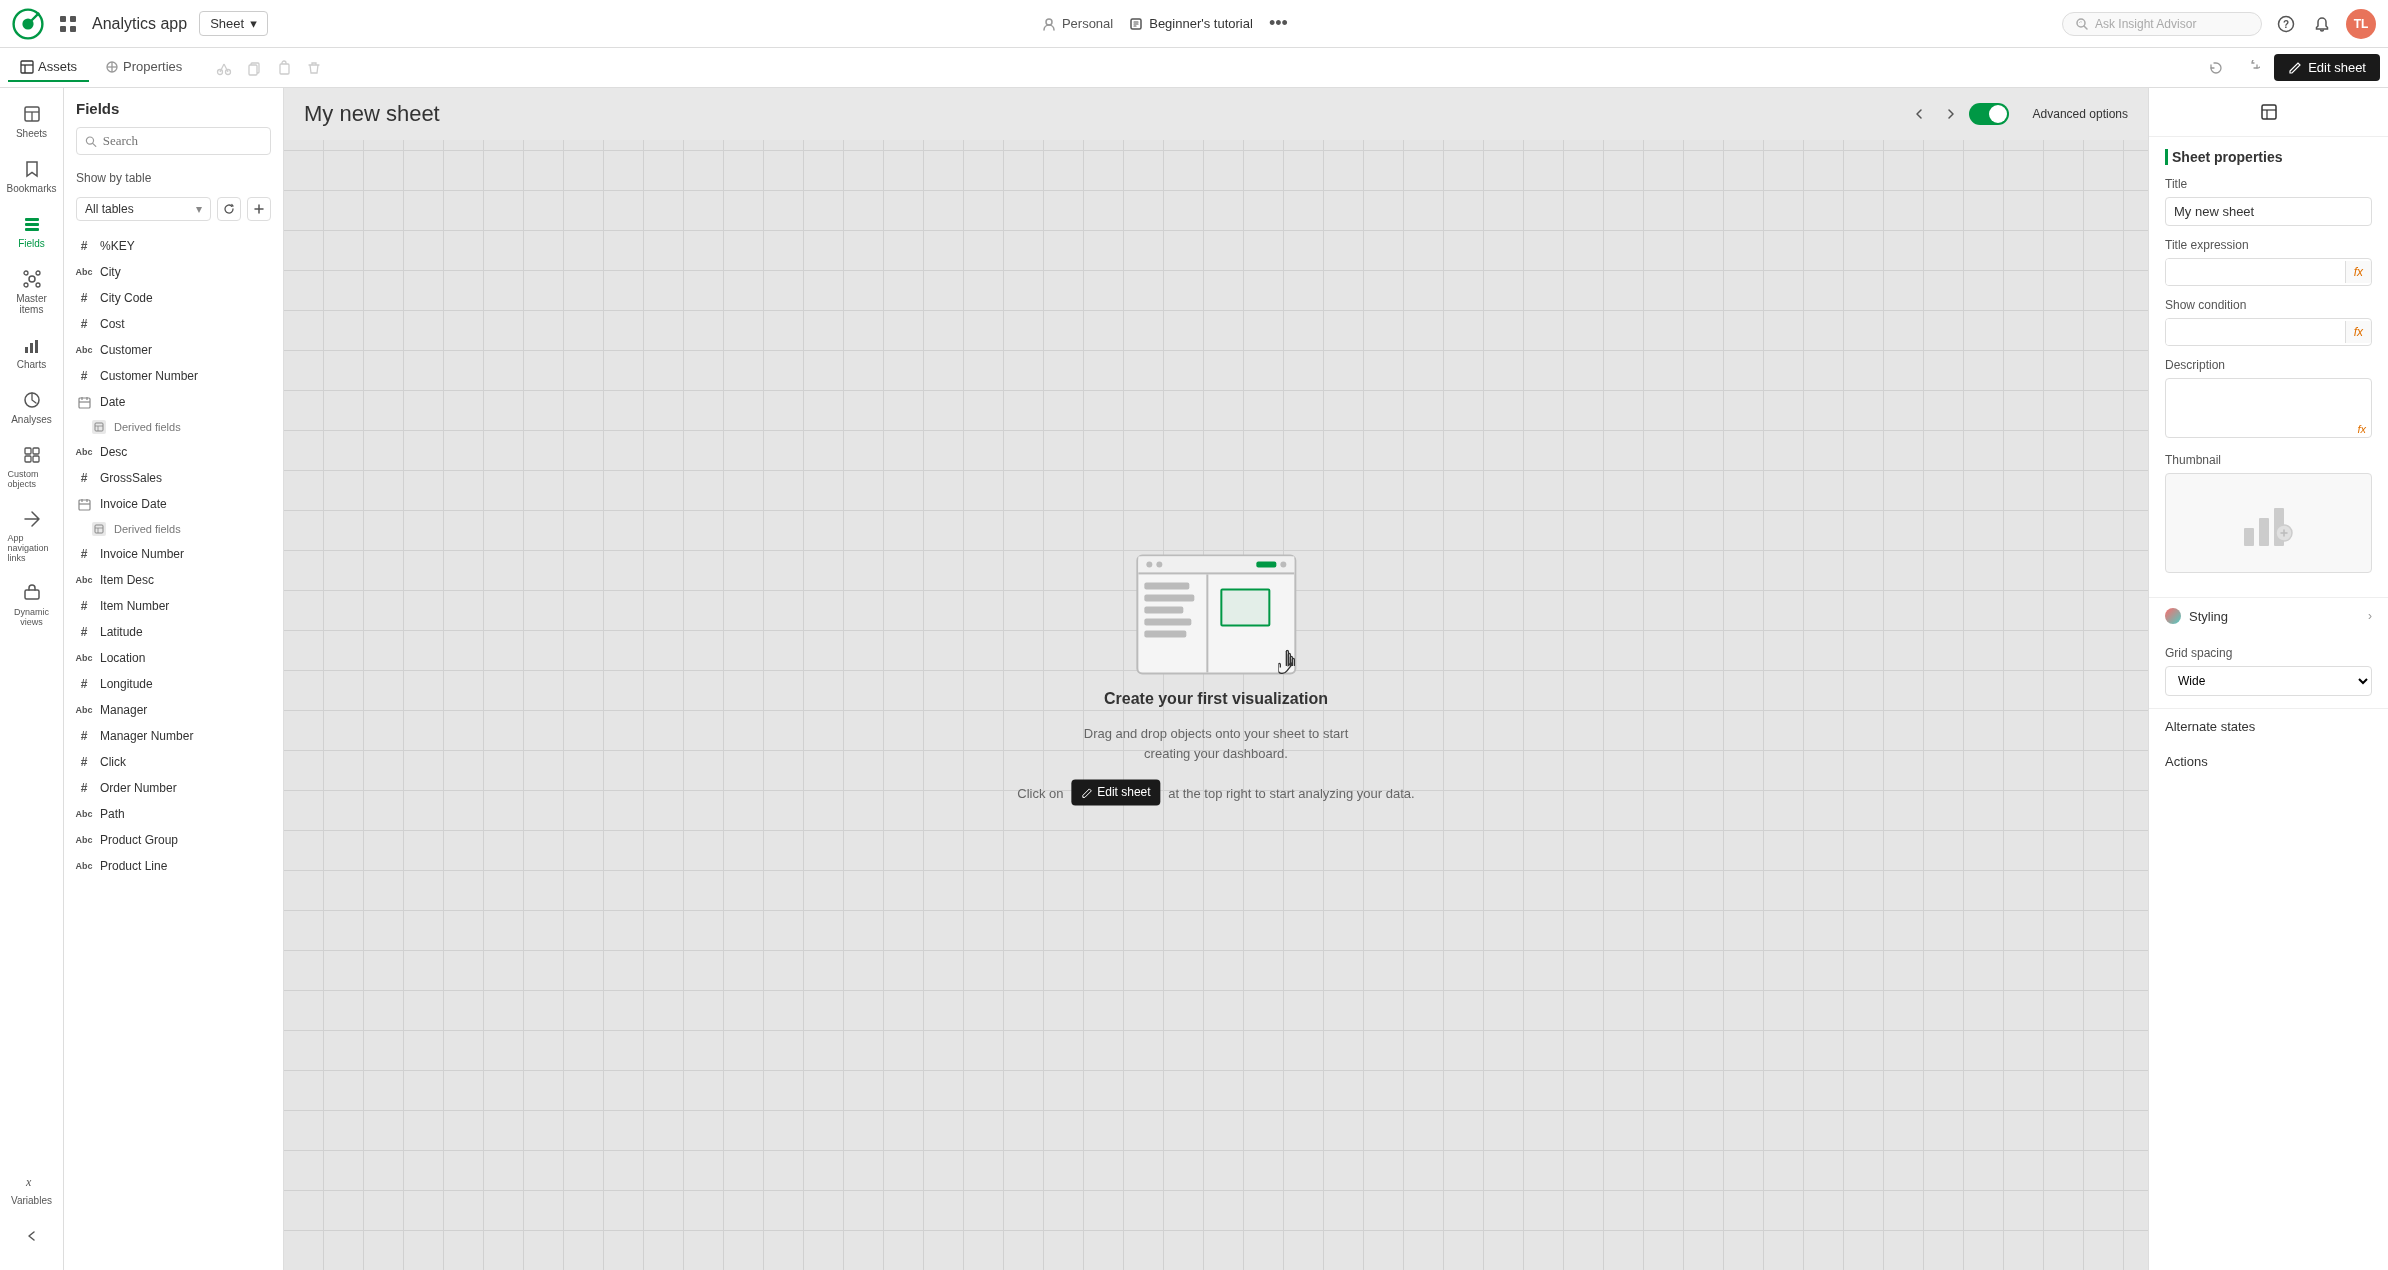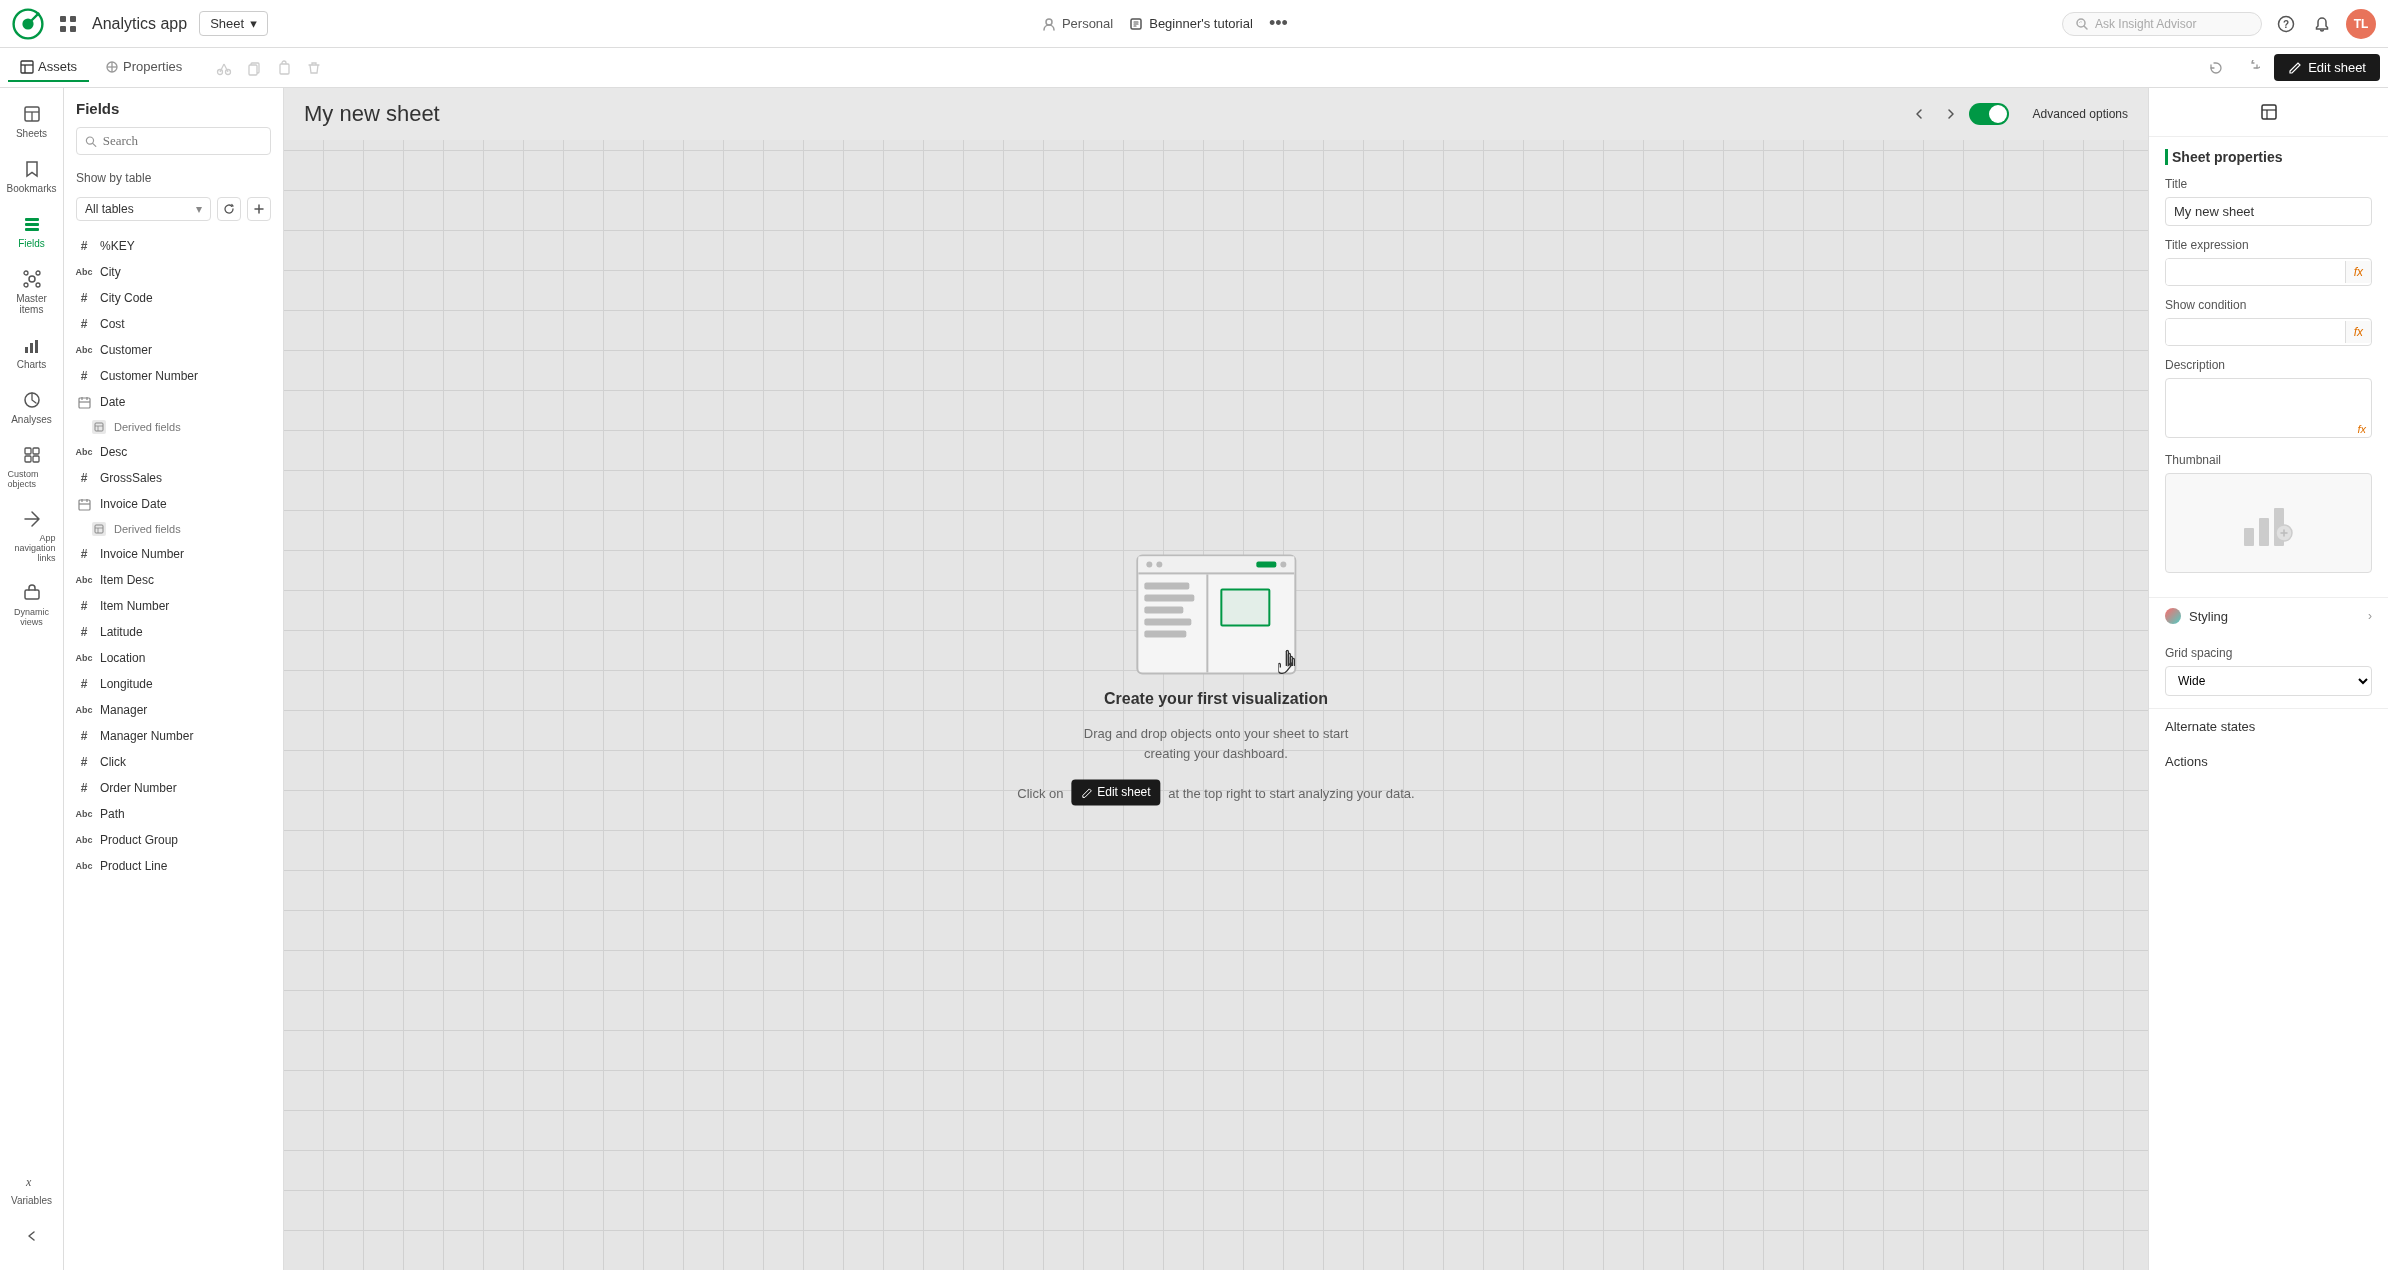--- a/index.html
+++ b/index.html
@@ -383,21 +383,21 @@
         </svg>
       </div>
       <span style="font-size:9px; text-align:left;">Custom objects</span>
     </div>
     <div class="sidebar-item">
       <div class="sidebar-icon">
         <svg width="20" height="20" viewBox="0 0 20 20" fill="none">
           <path d="M3 10h14M10 3l7 7-7 7" stroke="#555" stroke-width="1.5" stroke-linecap="round" stroke-linejoin="round"></path>
         </svg>
       </div>
-      <span style="font-size:9px; text-align:right;">App navigation links</span>
+      <span style="font-size:9px; text-align:left;">App navigation links</span>
     </div>
     <div class="sidebar-item">
       <div class="sidebar-icon">
         <svg width="20" height="20" viewBox="0 0 20 20" fill="none">
           <rect x="3" y="7" width="14" height="9" rx="1.5" stroke="#555" stroke-width="1.5"></rect>
           <path d="M7 7V5a3 3 0 016 0v2" stroke="#555" stroke-width="1.5" stroke-linecap="round"></path>
         </svg>
       </div>
       <span style="font-size:9px; text-align:center;">Dynamic views</span>
     </div>

